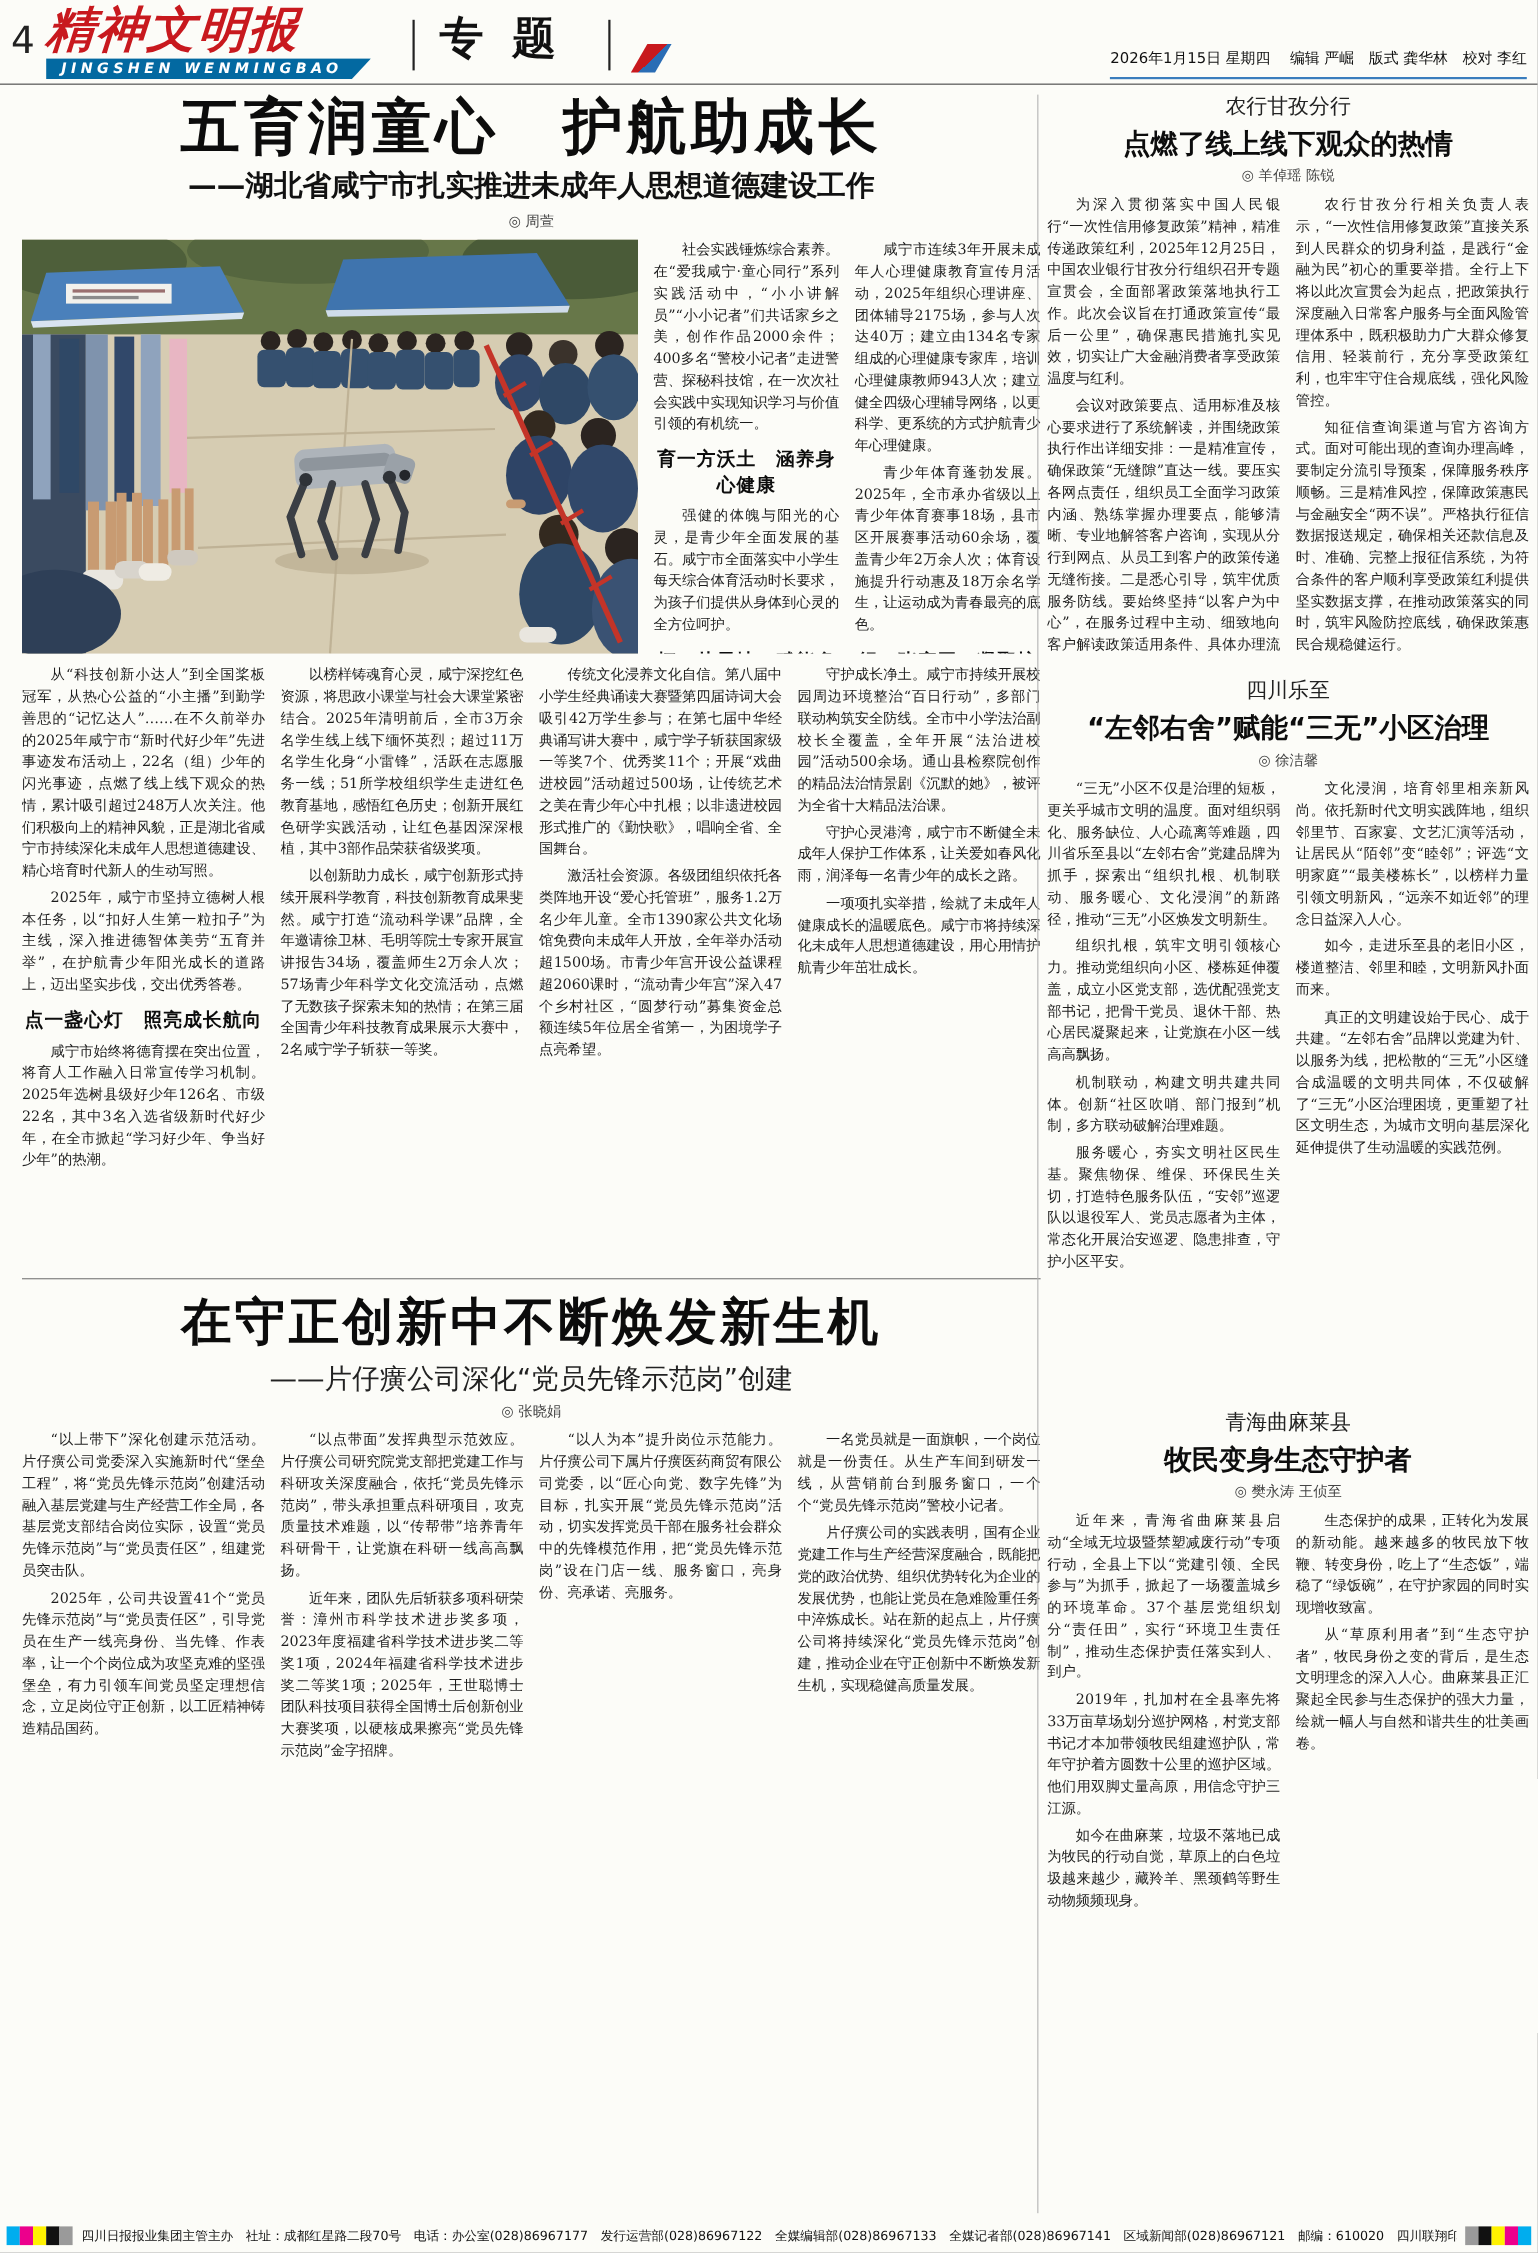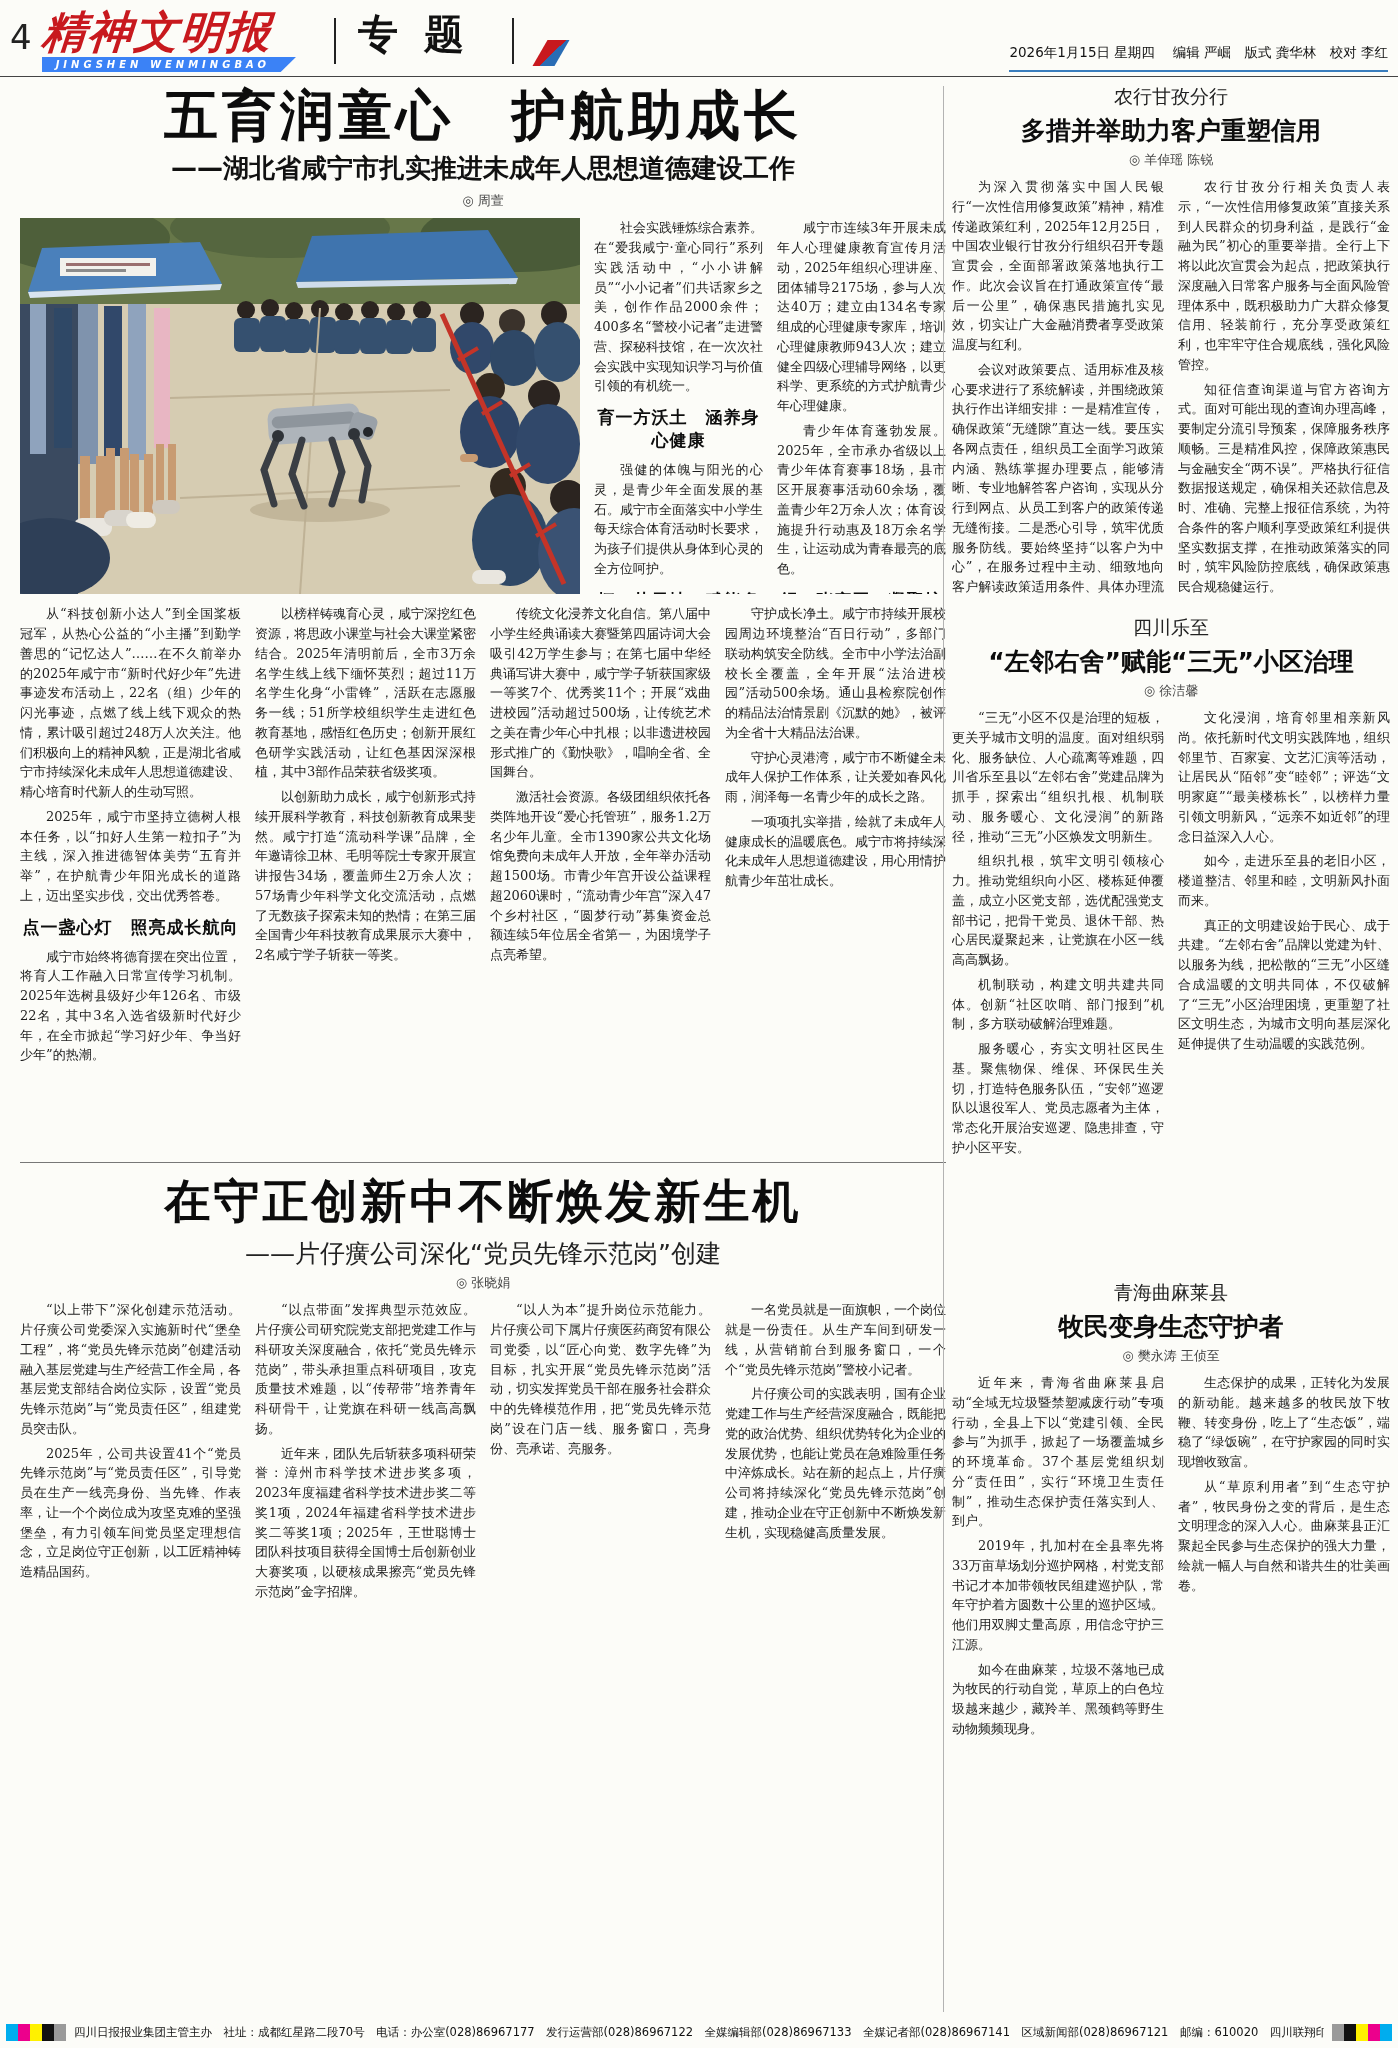--- a/index.html
+++ b/index.html
@@ -4,22 +4,22 @@
 <style>
   html,body{margin:0;padding:0;background:#9a9a9a;}
   .page{position:relative;width:1398px;height:2048px;margin:0 auto;background:#fcfcf8;overflow:hidden;
         color:#161616;font-family:"DejaVu Serif",serif;}
   
   .hdr{position:absolute;top:6px;left:10px;right:10px;height:66px;display:flex;align-items:flex-end;}
   .pagenum{font-family:"DejaVu Sans",sans-serif;font-size:34px;color:#222;line-height:1;margin:0 10px 18px 0;}
   .mast{display:flex;flex-direction:column;align-items:flex-start;margin-right:16px;}
   .logo-cn{font-family:"DejaVu Serif",serif;font-style:italic;font-weight:700;font-size:44px;line-height:1.0;
            color:#c8191e;letter-spacing:2px;transform:skewX(-4deg);}
-  .logo-en{background:#3b82f6;color:#fff;font-family:"DejaVu Sans",sans-serif;font-style:italic;font-weight:700;
-           font-size:10px;letter-spacing:4px;padding:2px 26px 2px 14px;margin-top:3px;
+  .logo-en{background:#0369a1;color:#fff;font-family:"DejaVu Sans",sans-serif;font-style:italic;font-weight:700;
+           font-size:13px;letter-spacing:4px;padding:2px 26px 2px 14px;margin-top:3px;
            clip-path:polygon(0 0,100% 0,94% 100%,0 100%);}
   .hdr-div{width:2px;height:46px;background:#222;margin:0 22px 8px 22px;}
   .section-title{font-family:"DejaVu Sans",sans-serif;font-weight:700;font-size:40px;letter-spacing:26px;
                  color:#111;margin-bottom:10px;white-space:nowrap;}
   .slash{width:22px;height:26px;margin:0 0 6px 4px;background:linear-gradient(115deg,#c8191e 55%,#2a6db5 55%);
          transform:skewX(-30deg);}
   .hdr-right{margin-left:auto;font-family:"DejaVu Sans",sans-serif;font-size:13.5px;color:#111;
              padding-bottom:8px;border-bottom:2px solid #3a7dbd;white-space:nowrap;}
   .hdr-rule{position:absolute;top:76px;left:0;right:0;height:1px;background:#444;}
   
@@ -261,21 +261,21 @@
       </div>
     </article>
   </section>
 
   <div class="vrule"></div>
 
   <aside class="rail">
 
     <article class="r-art">
       <div class="kicker">农行甘孜分行</div>
-      <h3 class="r-title">多措并举助力客户重塑信用</h3>
+      <h3 class="r-title">点燃了线上线下观众的热情</h3>
       <div class="byline">◎ 羊倬瑶 陈锐</div>
       <div class="cols r-cols-1">
         <div class="col">
             <p>为深入贯彻落实中国人民银行“一次性信用修复政策”精神，精准传递政策红利，2025年12月25日，中国农业银行甘孜分行组织召开专题宣贯会，全面部署政策落地执行工作。此次会议旨在打通政策宣传“最后一公里”，确保惠民措施扎实见效，切实让广大金融消费者享受政策温度与红利。</p>
             <p>会议对政策要点、适用标准及核心要求进行了系统解读，并围绕政策执行作出详细安排：一是精准宣传，确保政策“无缝隙”直达一线。要压实各网点责任，组织员工全面学习政策内涵、熟练掌握办理要点，能够清晰、专业地解答客户咨询，实现从分行到网点、从员工到客户的政策传递无缝衔接。二是悉心引导，筑牢优质服务防线。要始终坚持“以客户为中心”，在服务过程中主动、细致地向客户解读政策适用条件、具体办理流程及权益范围，清晰告</p>
           </div>
         <div class="col">
             <p>农行甘孜分行相关负责人表示，“一次性信用修复政策”直接关系到人民群众的切身利益，是践行“金融为民”初心的重要举措。全行上下将以此次宣贯会为起点，把政策执行深度融入日常客户服务与全面风险管理体系中，既积极助力广大群众修复信用、轻装前行，充分享受政策红利，也牢牢守住合规底线，强化风险管控。</p>
             <p>知征信查询渠道与官方咨询方式。面对可能出现的查询办理高峰，要制定分流引导预案，保障服务秩序顺畅。三是精准风控，保障政策惠民与金融安全“两不误”。严格执行征信数据报送规定，确保相关还款信息及时、准确、完整上报征信系统，为符合条件的客户顺利享受政策红利提供坚实数据支撑，在推动政策落实的同时，筑牢风险防控底线，确保政策惠民合规稳健运行。</p>
           </div>

